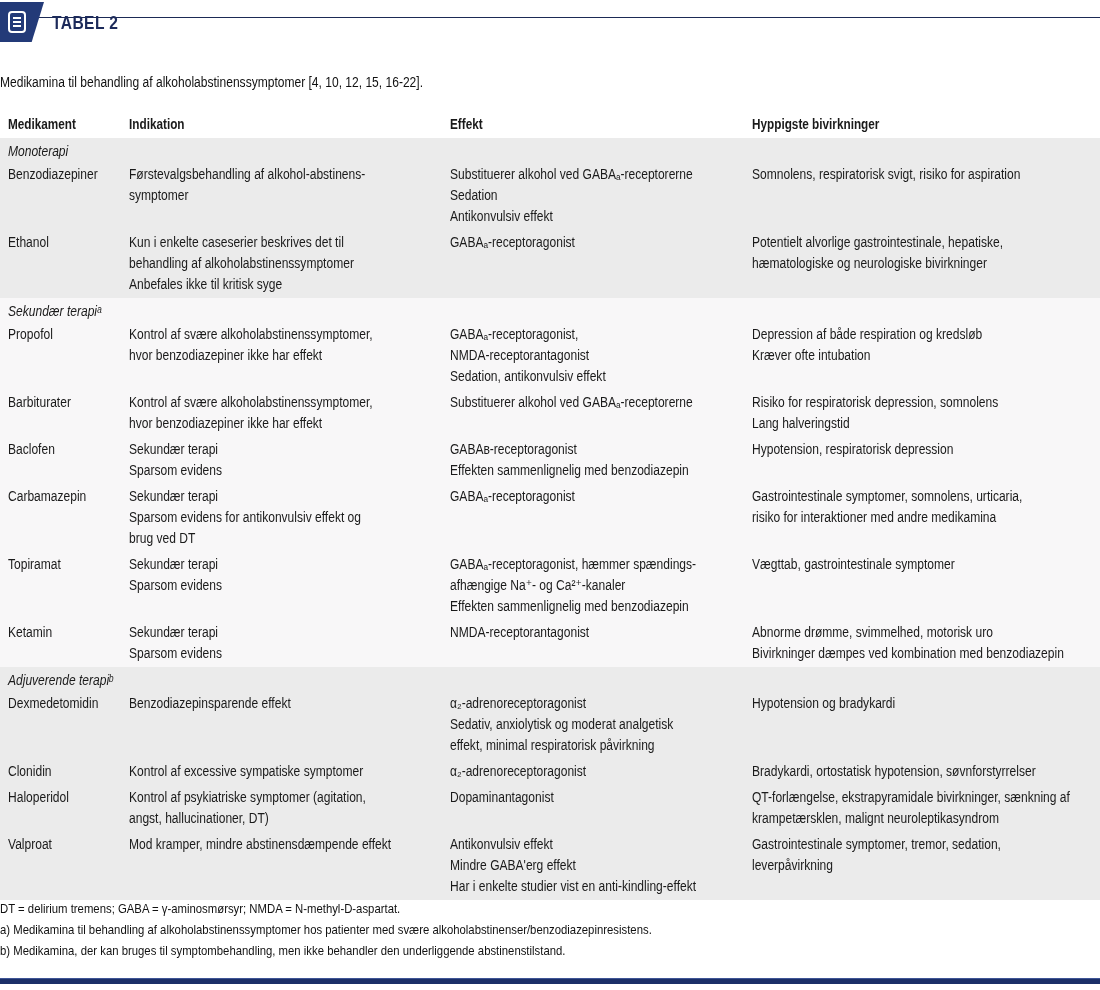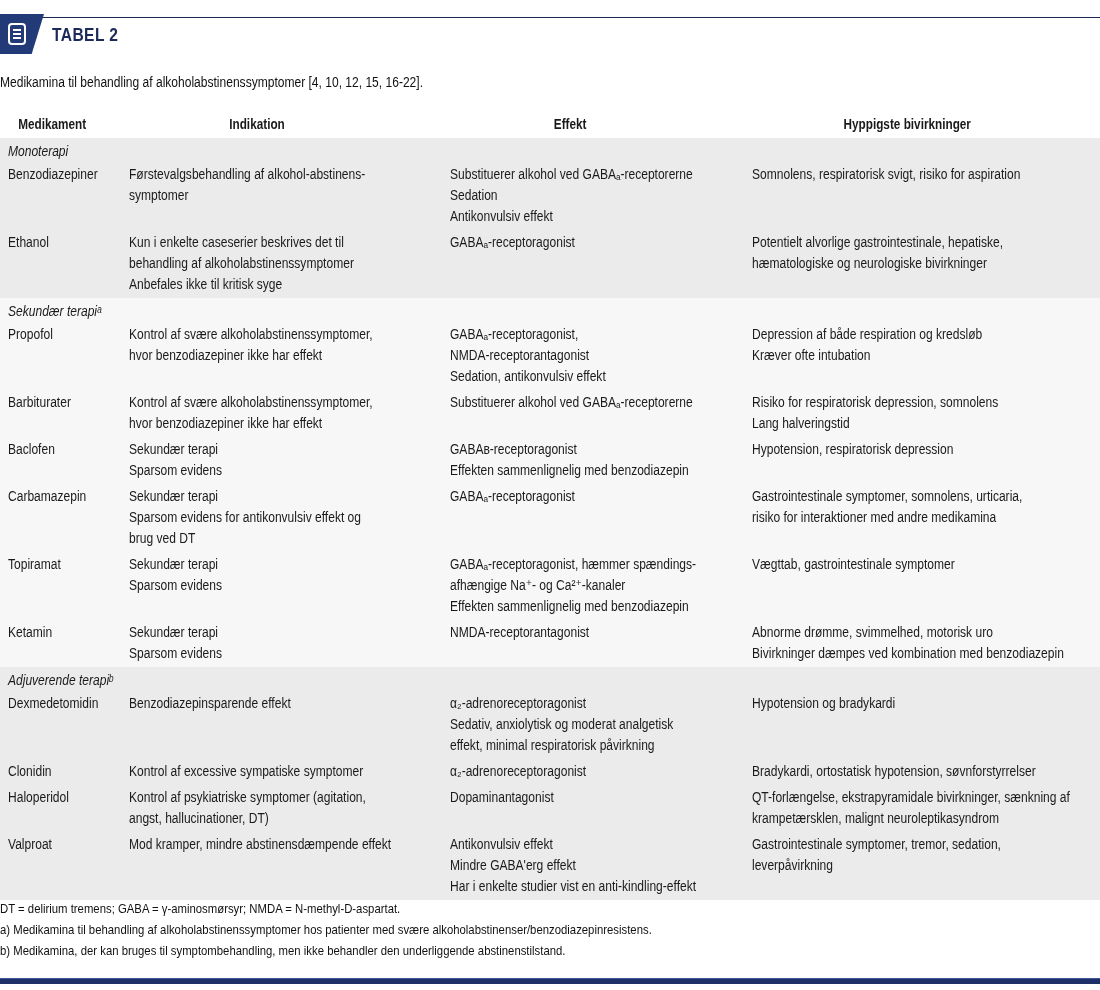--- a/index.html
+++ b/index.html
@@ -2,42 +2,42 @@
 <html><head>
   <meta charset="utf-8">
   <style>
     html, body { margin: 0; padding: 0; background: #ffffff; }
     body {
       width: 1100px; height: 990px; position: relative; overflow: hidden;
       font-family: "Liberation Sans", "DejaVu Sans", sans-serif;
       color: #1a1a1a;
     }
     .top-rule { position: absolute; left: 0; top: 17px; width: 1100px; height: 1px; background: #1b2a55; }
-    .header { position: absolute; left: 0; top: 14px; height: 40px; width: 400px; }
+    .header { position: absolute; left: 0; top: 2px; height: 40px; width: 400px; }
     .badge {
       position: absolute; left: 0; top: 0; width: 44px; height: 40px;
       background: #233a78;
       clip-path: polygon(0 0, 100% 0, 72% 100%, 0 100%);
     }
     .badge svg { position: absolute; left: 8px; top: 9px; }
     .title {
       position: absolute; left: 52px; top: 10px;
       font-size: 19px; font-weight: bold; color: #1c2a5a; letter-spacing: 0.5px;
       transform: scaleX(0.82); transform-origin: left top;
     }
     .caption {
       position: absolute; left: 0; top: 74px;
       font-size: 14px; color: #111; transform: scaleX(0.86); transform-origin: left top; white-space: nowrap;
     }
     table.med {
       position: absolute; left: 0; top: 112px; width: 1100px;
       border-collapse: collapse; font-size: 14px;
     }
     table.med th {
-      text-align: center; font-weight: bold; padding: 4px 8px 6px 8px; height: 16px;
+      text-align: left; font-weight: bold; padding: 4px 8px 6px 8px; height: 16px;
       background: #ffffff; white-space: nowrap;
     }
     table.med td {
       vertical-align: top; padding: 2px 8px 3px 8px; line-height: 21px;
     }
     .cell-inner { transform: scaleX(0.86); transform-origin: left top; white-space: nowrap; }
     th .cell-inner { transform: scaleX(0.84); }
     .group-monoterapi td, .group-adjuverende td { background: #ebebeb; }
     .group-sekundaer td { background: #f8f7f8; }
     tr.section-row td { font-style: italic; padding-top: 3px; padding-bottom: 0; }

